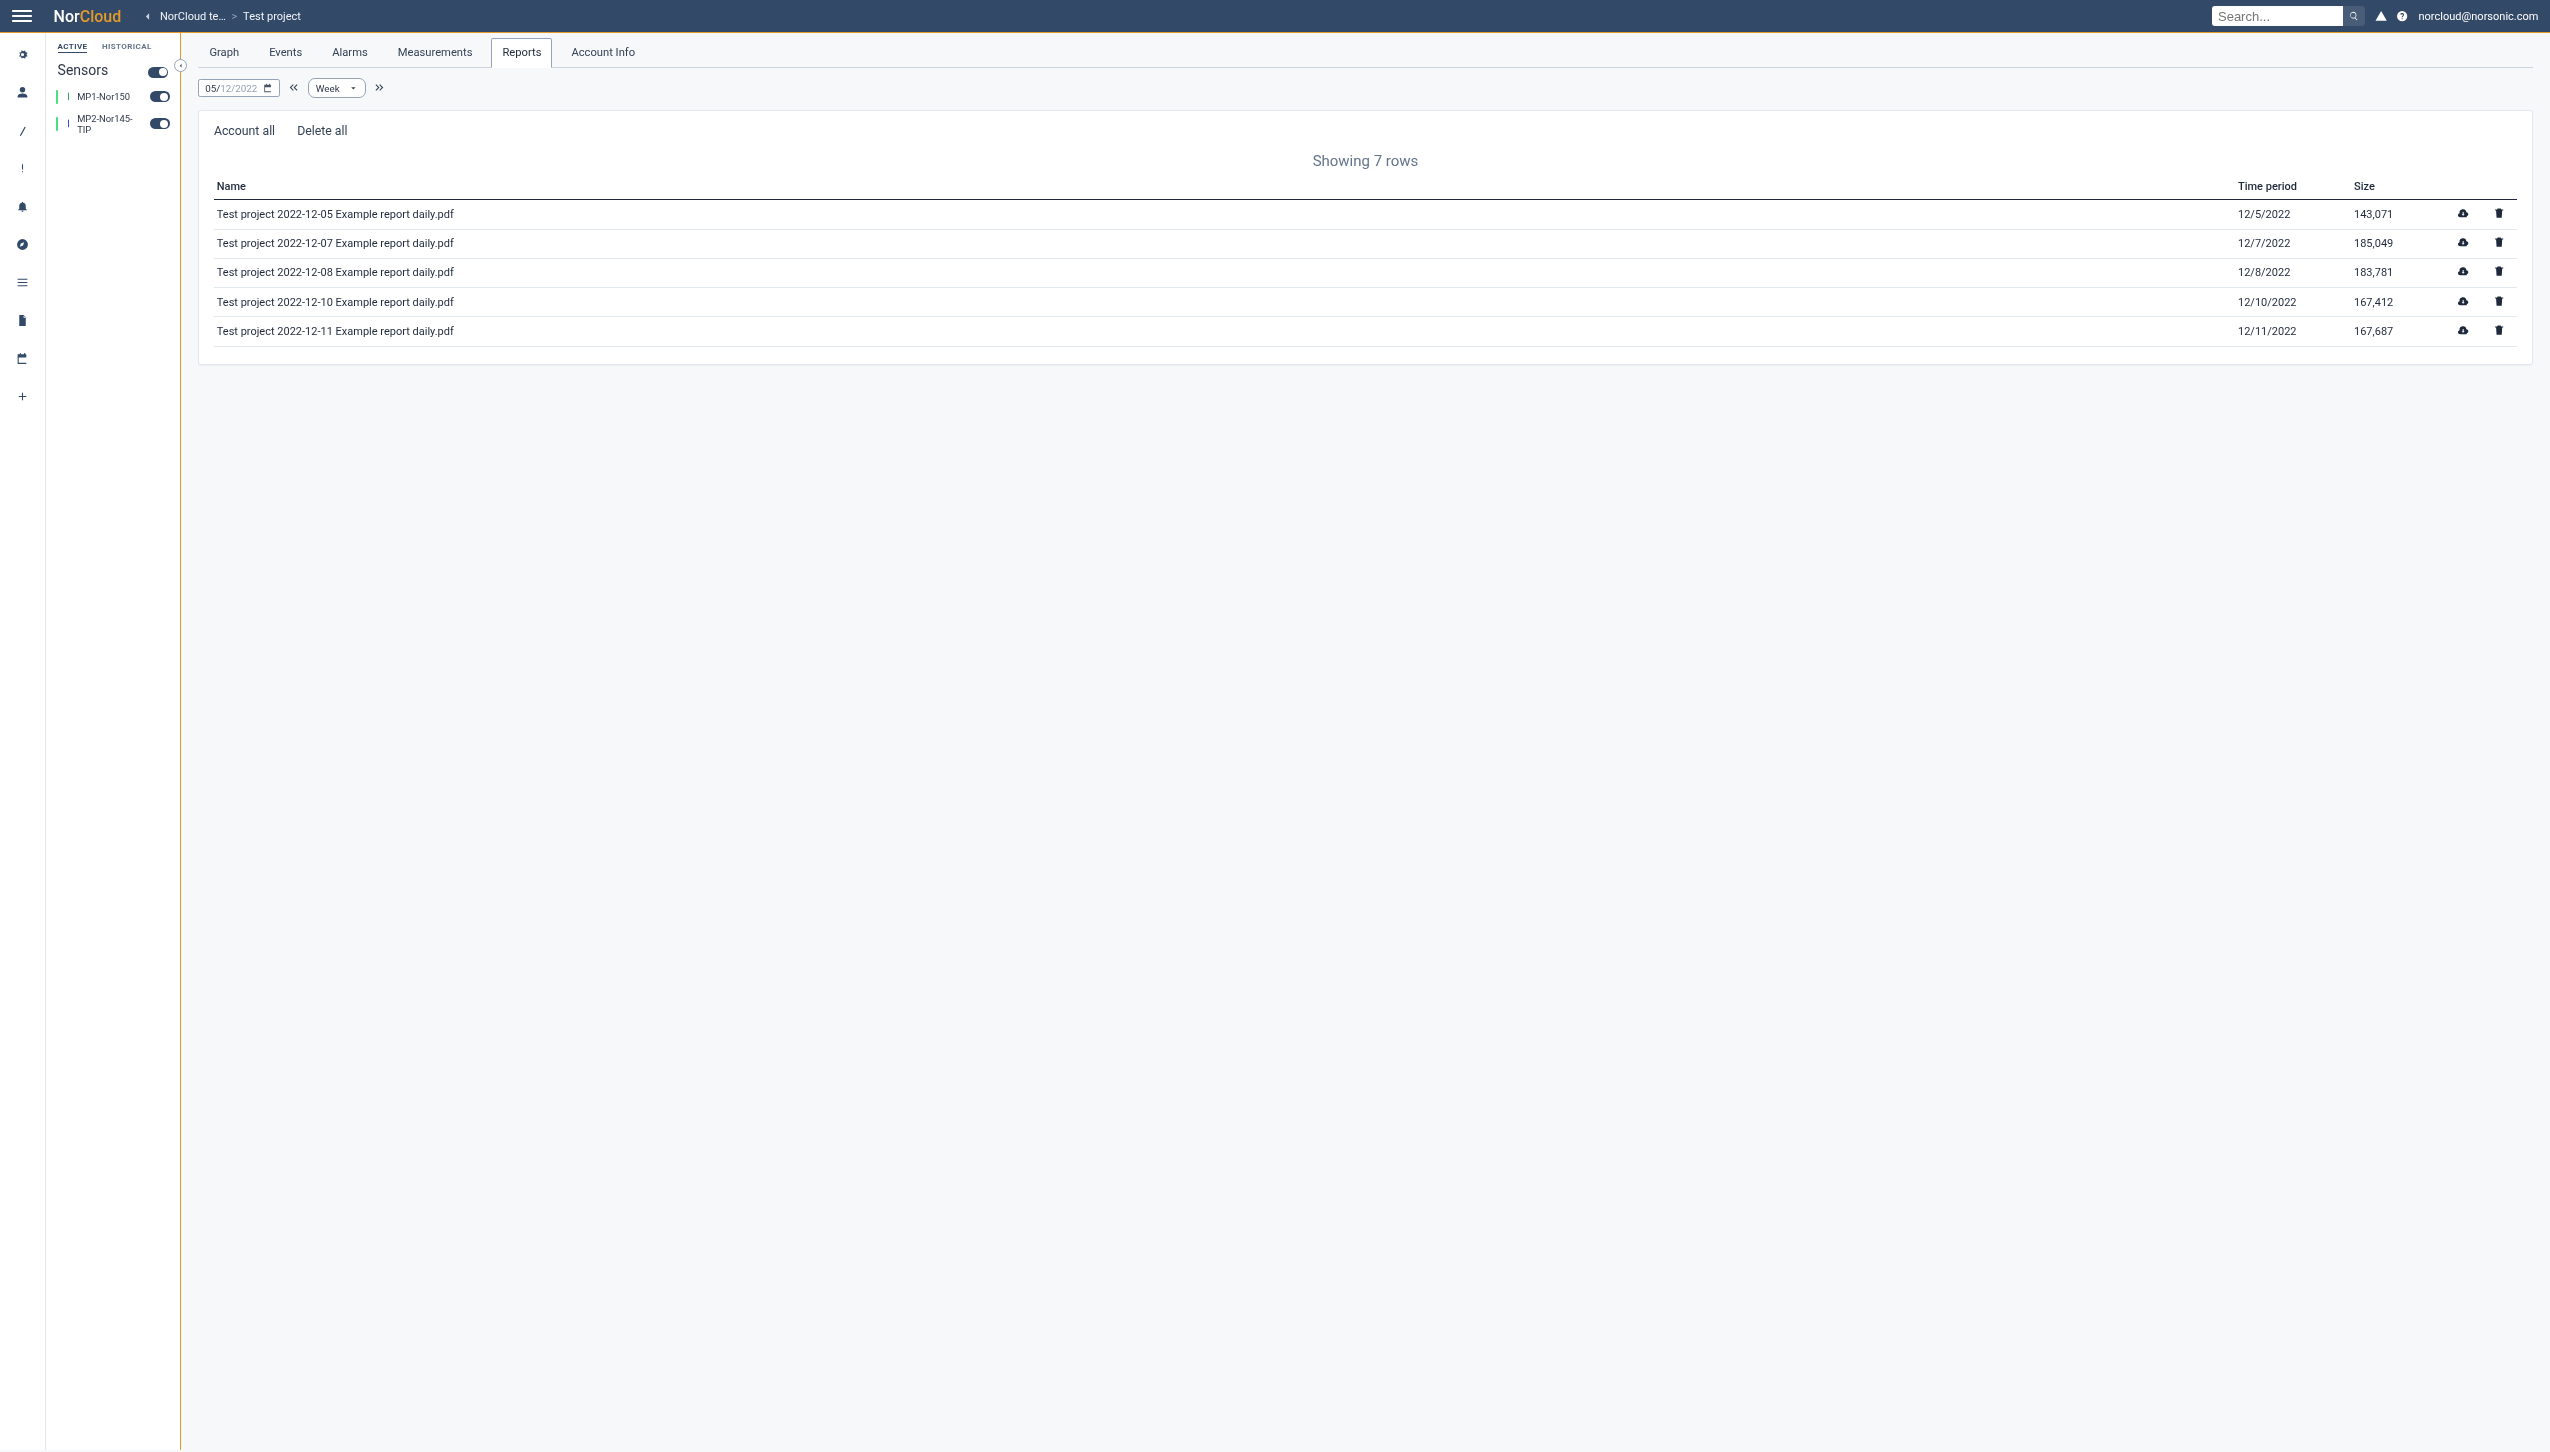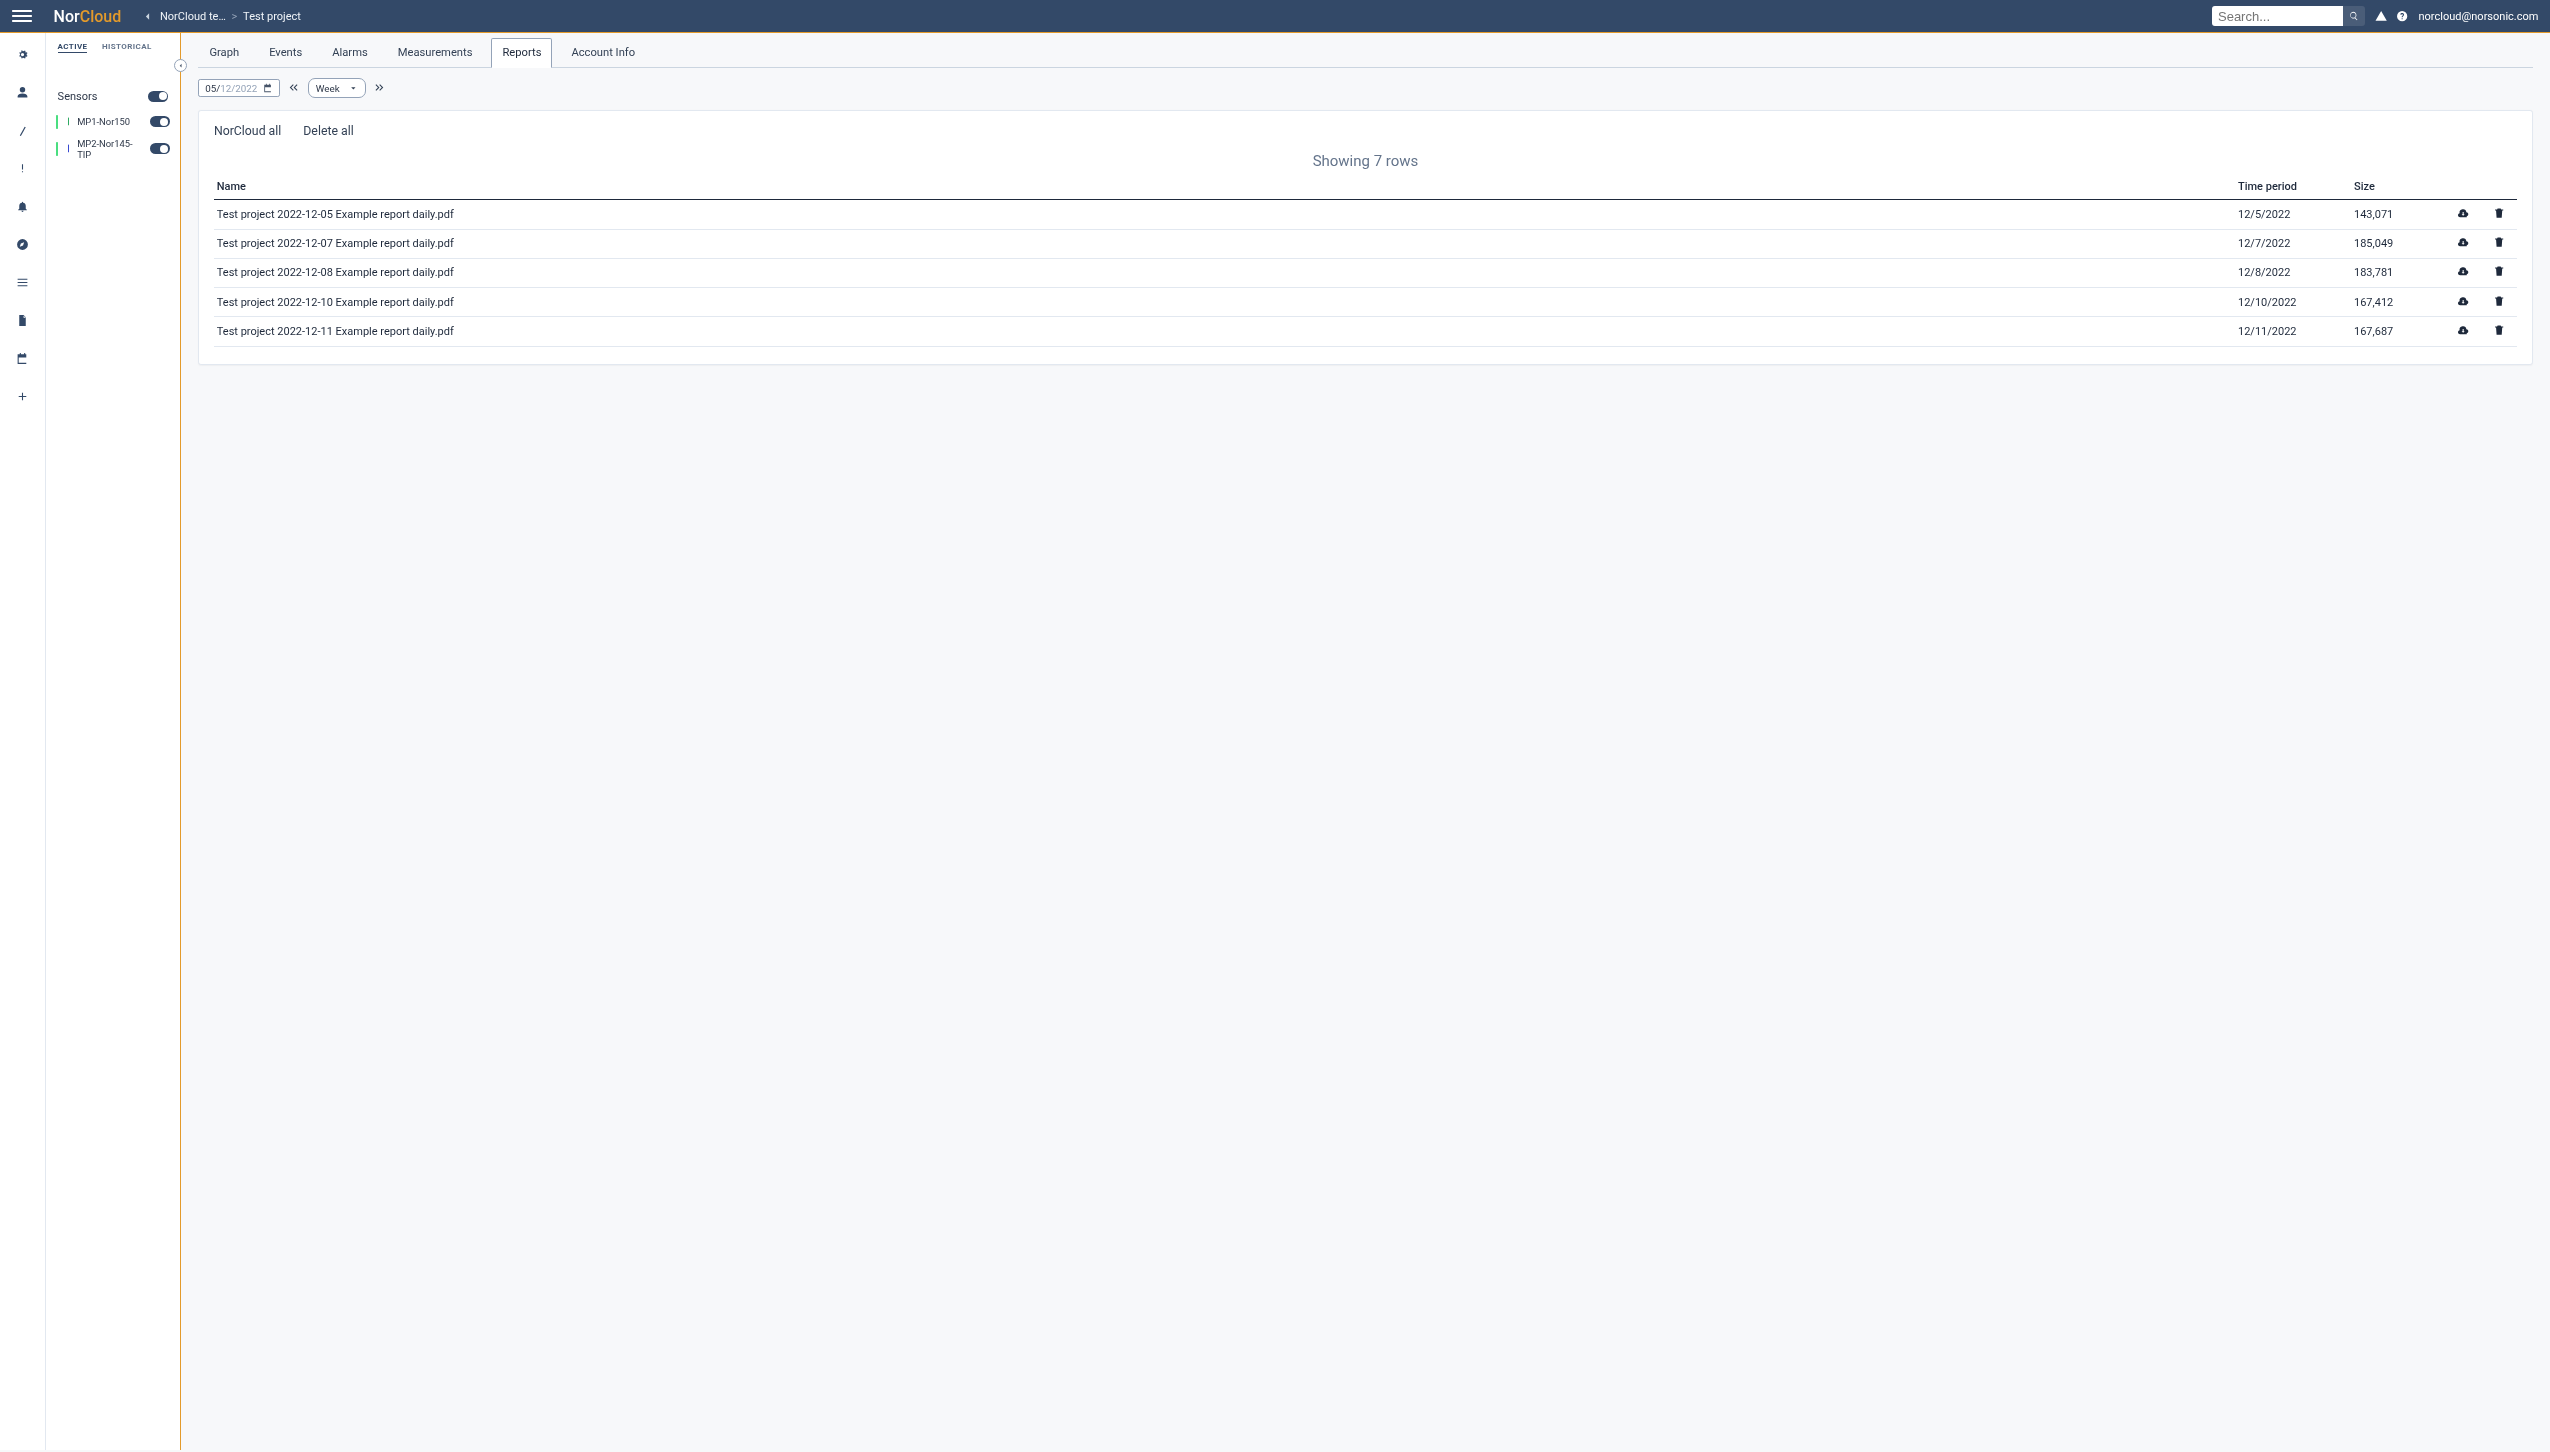--- a/index.html
+++ b/index.html
@@ -34,21 +34,21 @@
   .main-wrap { display:flex; height: calc(100vh - 35px); }
   
   
   .icon-rail { width:46px; background:#fff; border-right:0.7px solid #e2e8f0; display:flex; flex-direction:column; align-items:center; padding-top:14.5px; gap:25px; }
   .icon-rail svg { width:13px; height:13px; fill:#334968; cursor:pointer; }
   
   
   .sidebar { width:135px; background:#fff; border-right:1.5px solid #e39a2b; padding:5.8px 5.8px; position:relative; }
   .side-tabs { display:flex; gap:14.5px; font-size:8px; font-weight:700; letter-spacing:0.4px; padding:2.9px 5.8px 5.8px; color:#64748b; }
   .side-tabs .active { color:#334968; border-bottom:1.5px solid #334968; padding-bottom:1.5px; }
-  .sensors-row { display:flex; justify-content:space-between; align-items:center; padding:2.9px 5.8px 7.3px; font-size:11px; color:#2d3748;margin-top:28px; }
+  .sensors-row { display:flex; justify-content:space-between; align-items:flex-end; padding:2.9px 5.8px 7.3px; font-size:14px; color:#2d3748; }
   .toggle { width:20px; height:11px; background:#334968; border-radius:5.8px; position:relative; cursor:pointer; }
   .toggle::after { content:""; position:absolute; right:1.5px; top:1.5px; width:8px; height:8px; background:#fff; border-radius:50%; }
   .sensor-item { display:flex; align-items:center; gap:4.4px; padding:4.4px 4.4px; font-size:9.4px; }
   .sensor-mark { width:2.2px; height:14.5px; background:#4ade80; border-radius:0.7px; }
   .sensor-icon-g svg{ fill:#22a55a; }
   .sensor-icon-b svg{ fill:#2c3ecf; }
   .sensor-icon svg { width:10px; height:10px; transform:rotate(-30deg); }
   .sensor-item .toggle { margin-left:auto; }
   .collapse-handle { position:absolute; right:-7.3px; top:26px; width:13px; height:13px; background:#fff; border:0.7px solid #94a3b8; border-radius:50%; display:flex; align-items:center; justify-content:center; cursor:pointer; }
   .collapse-handle svg { width:7.3px; height:7.3px; fill:#475569; }
@@ -219,21 +219,21 @@
       </div>
       <span class="nav-arrows">
         <svg viewBox="0 0 24 24">
             <path d="M13 6l6 6-6 6-1.4-1.4 4.6-4.6-4.6-4.6zM6 6l6 6-6 6-1.4-1.4L9.2 12 4.6 7.4z"></path>
           </svg>
       </span>
     </div>
 
     <div class="card">
       <div class="card-actions">
-        <span>NorCloud all</span>
+        <span>Account all</span>
         <span>Delete all</span>
       </div>
       <div class="rowcount">Showing 7 rows</div>
       <table>
         <thead>
           <tr>
             <th>Name</th>
             <th class="col-time">Time period</th>
             <th class="col-size">Size</th>
             <th class="col-act"></th>

